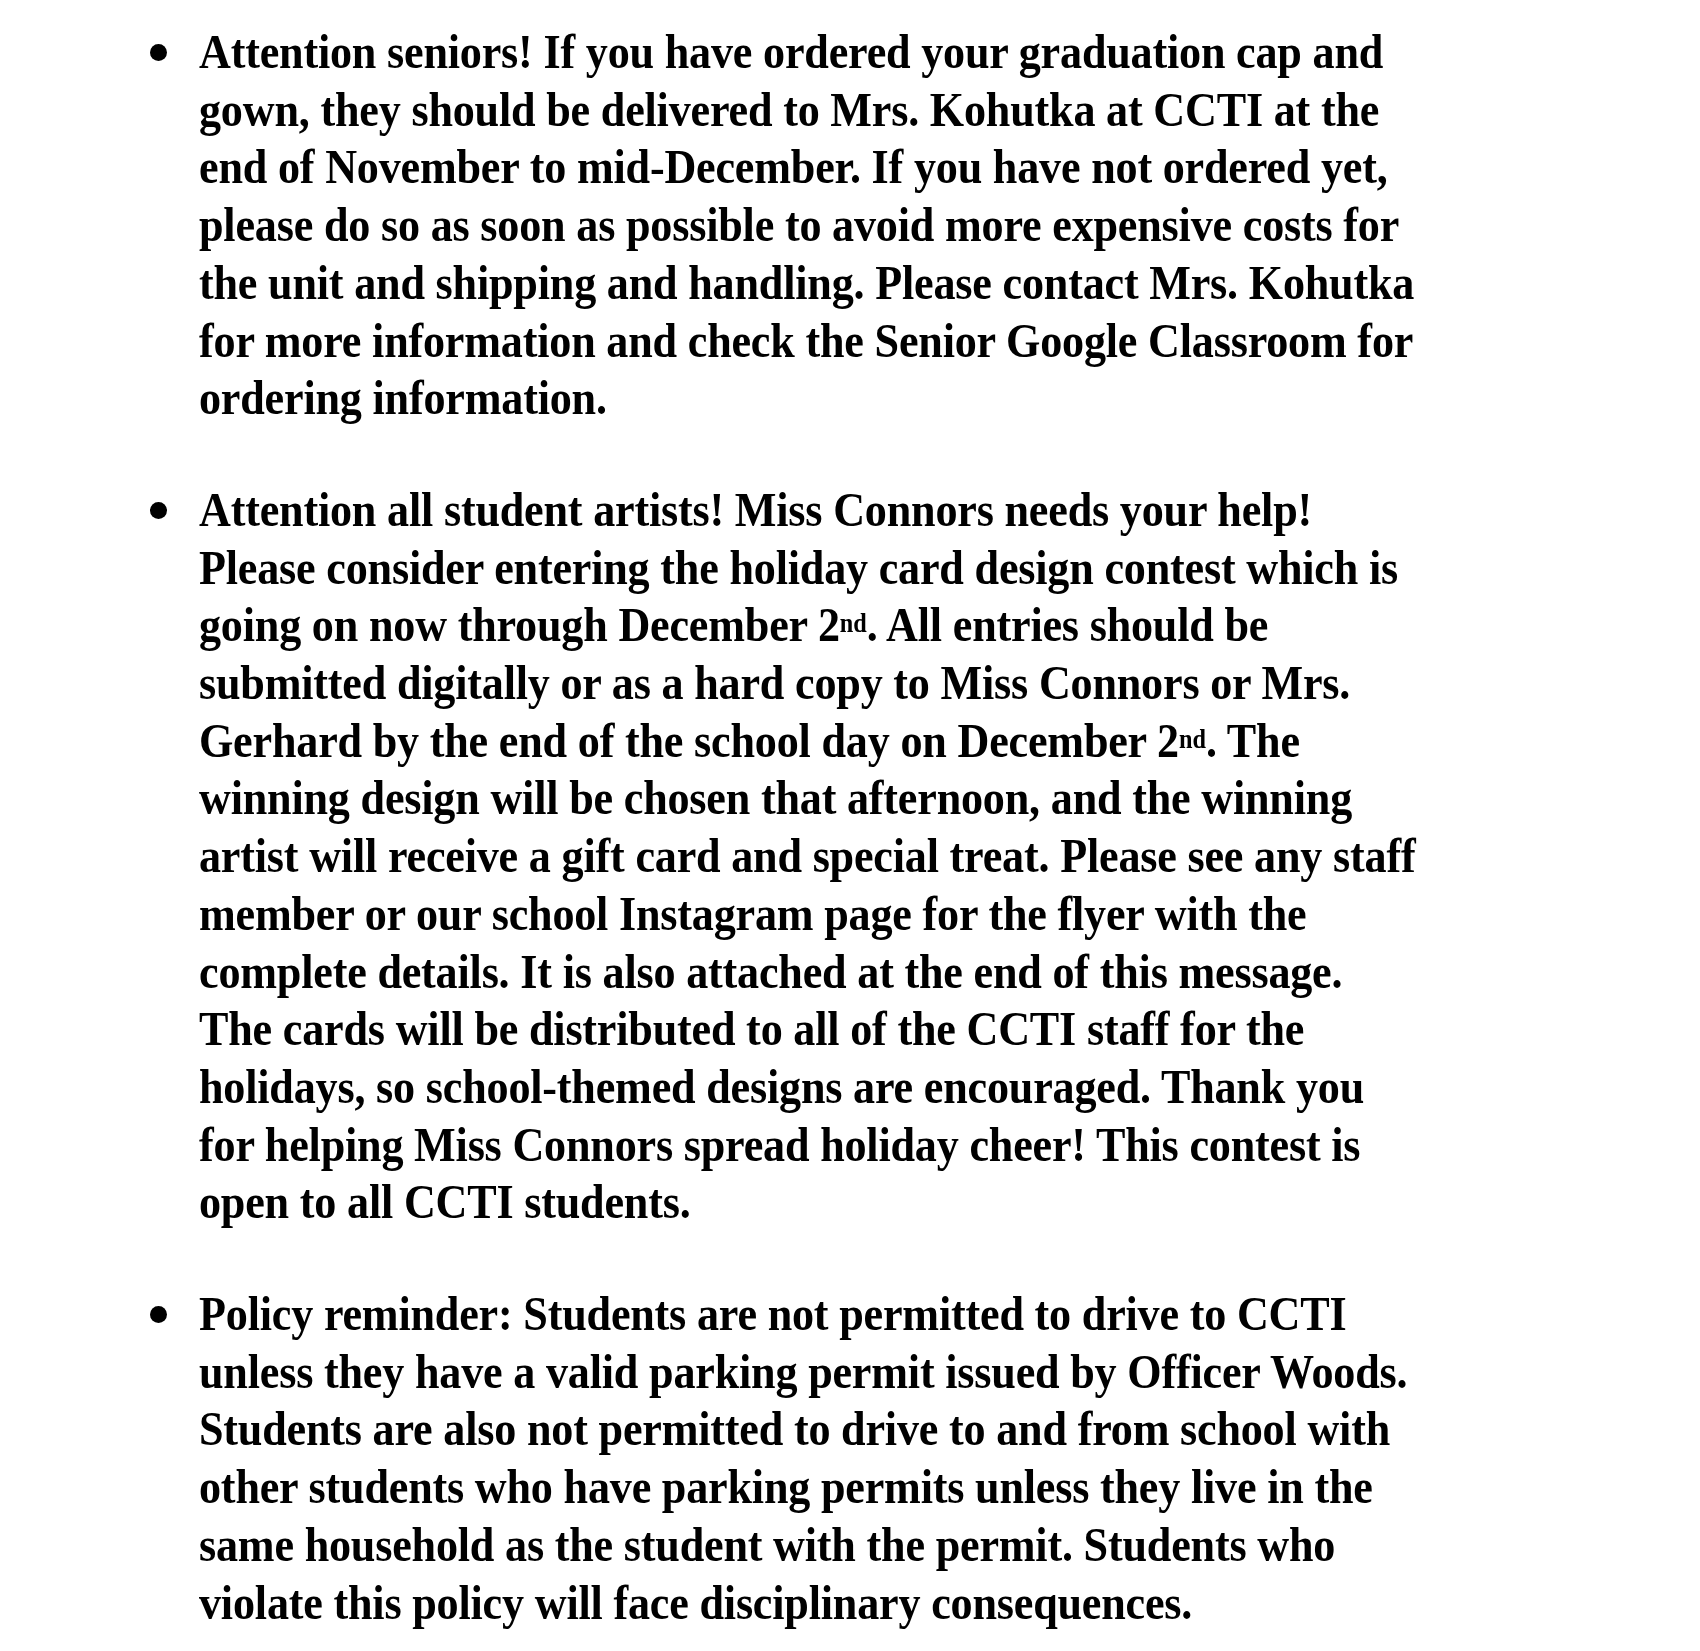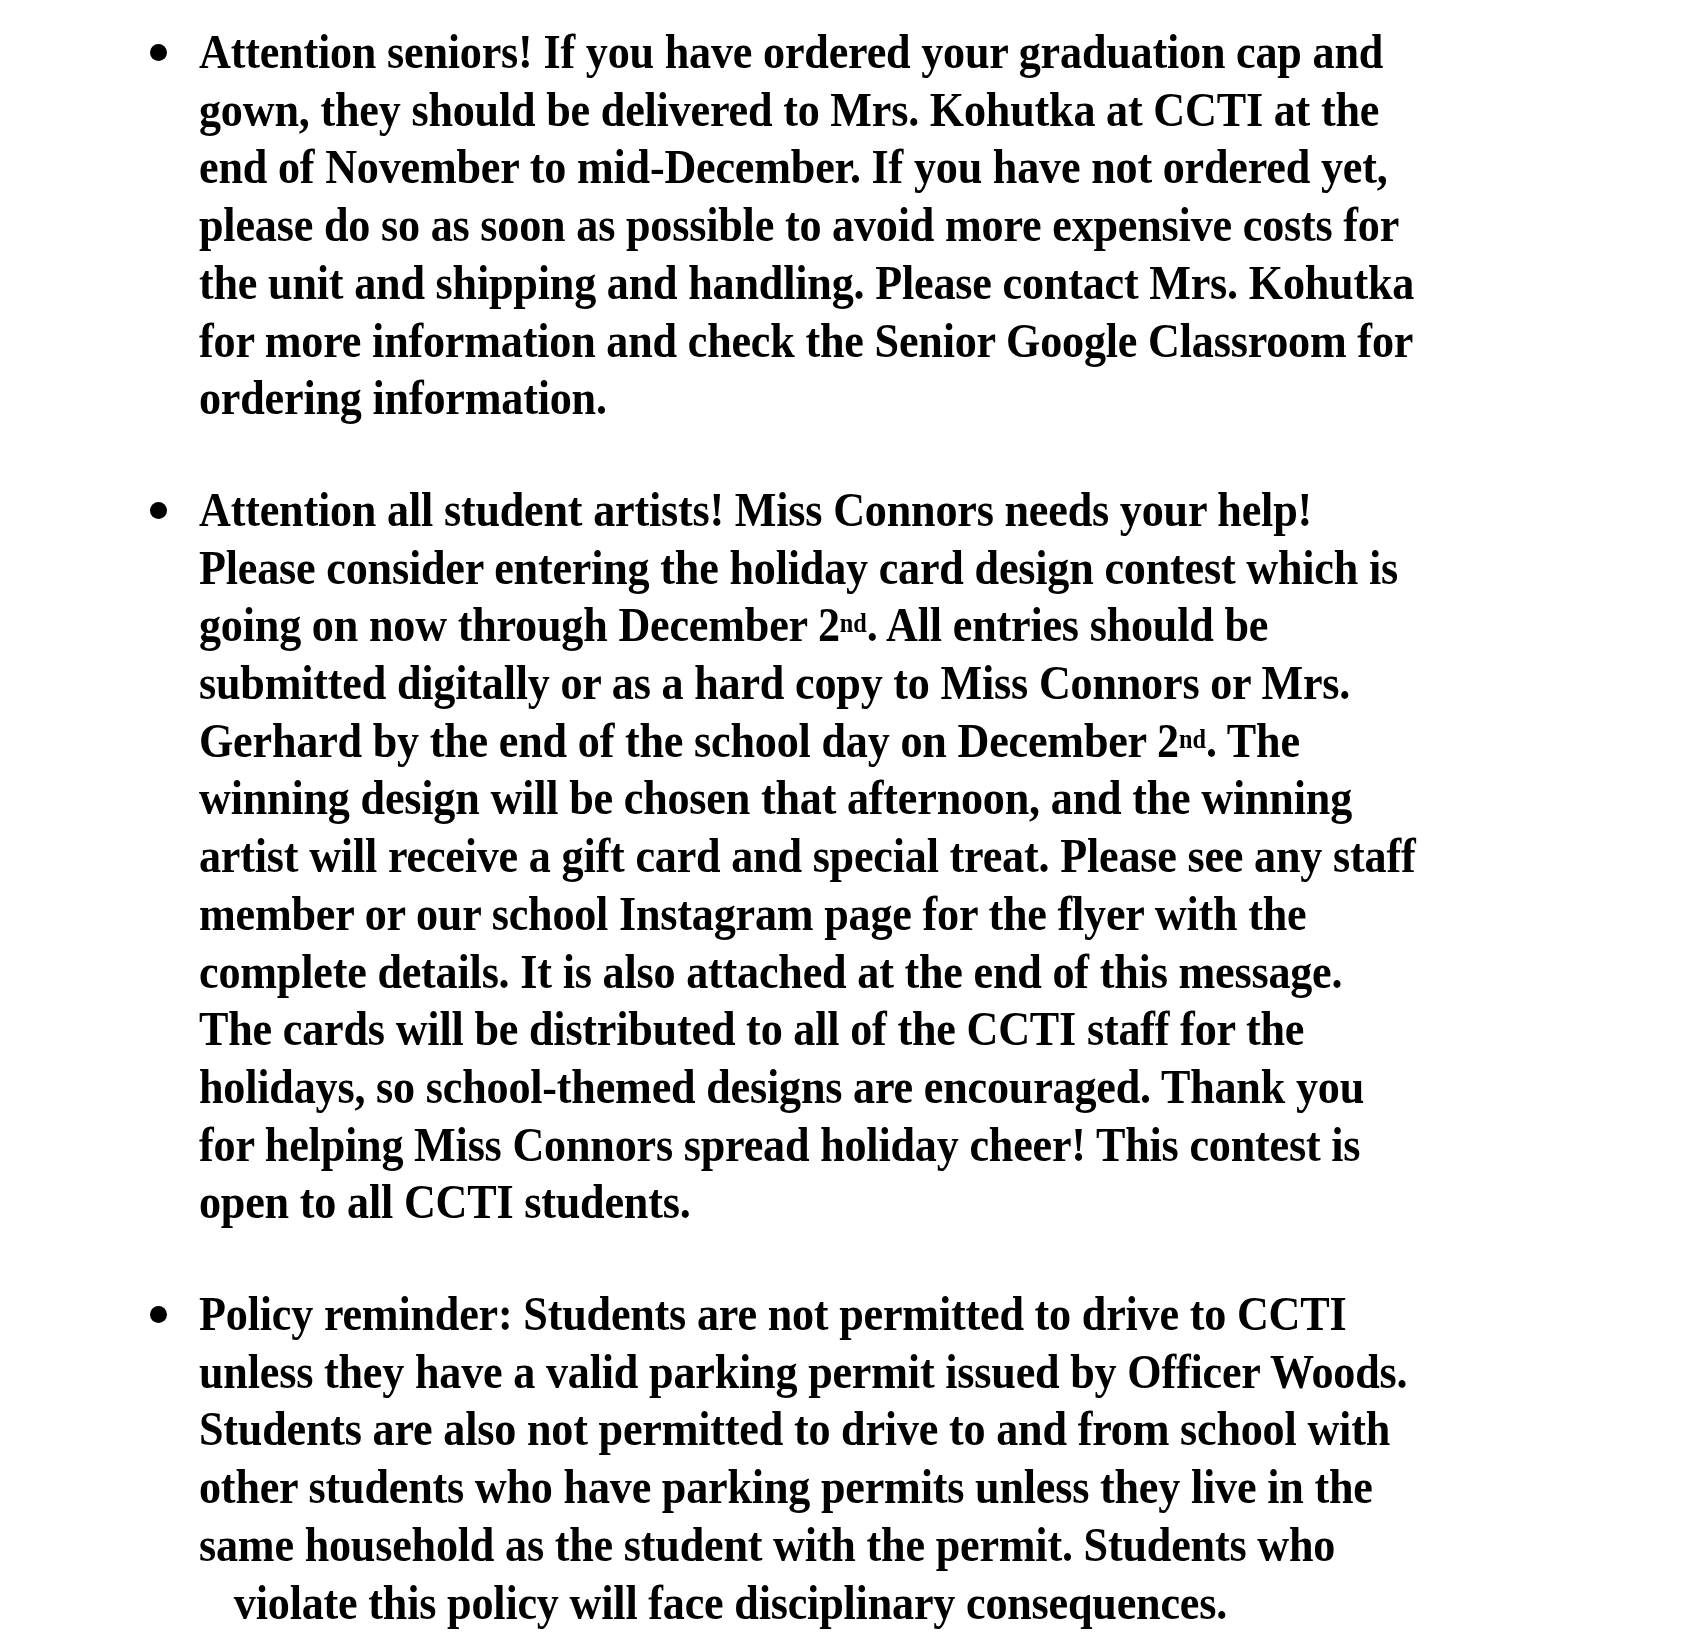--- a/index.html
+++ b/index.html
@@ -24,21 +24,20 @@
     list-style: none;
     margin: 0;
     padding: 0;
   }
   li.item {
     position: relative;
     margin: 0 0 54px 0;
   }
   li.item:last-child {
     margin-bottom: 0;
-    text-align: center;
   }
   .bullet {
     position: absolute;
     left: -49px;
     top: 21px;
     width: 17px;
     height: 17px;
     border-radius: 50%;
     background: #000000;
   }

